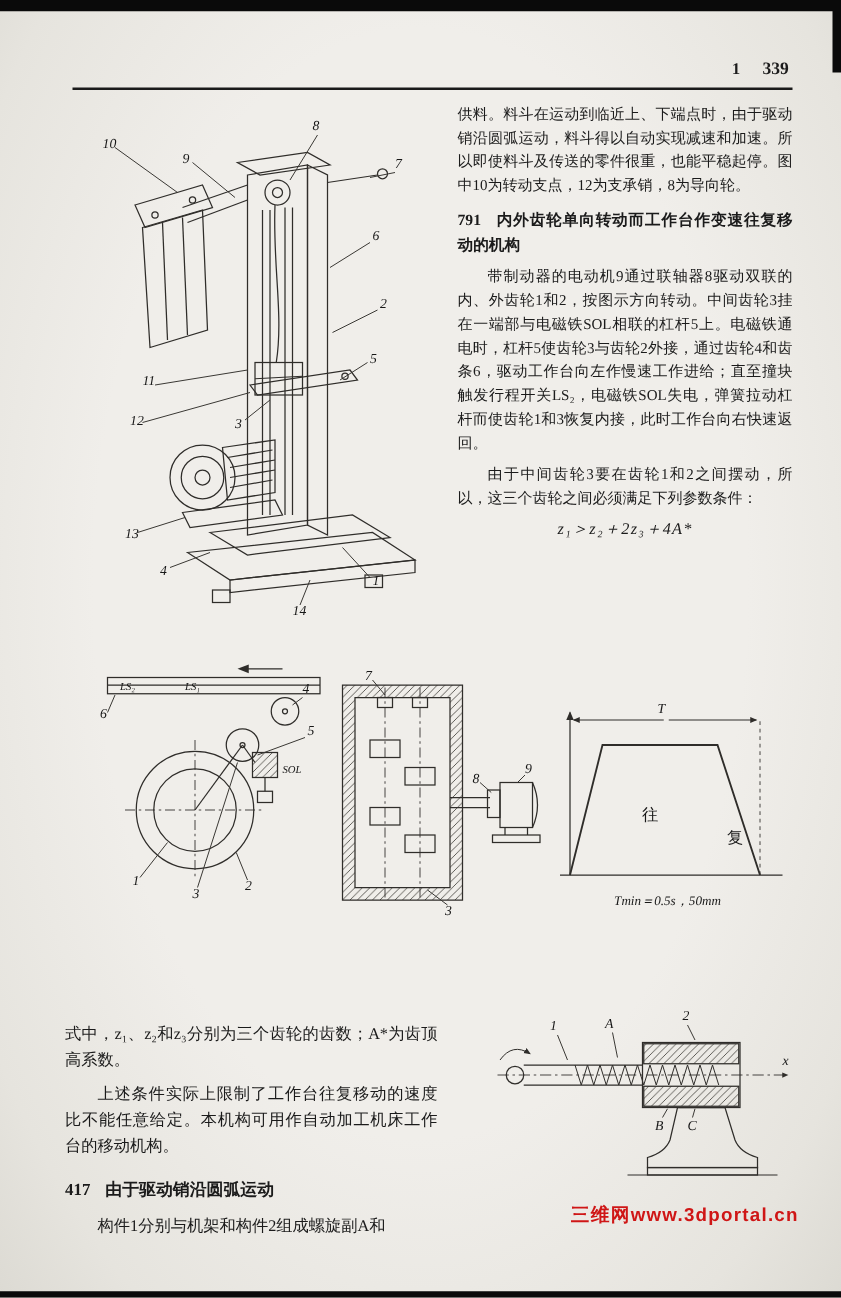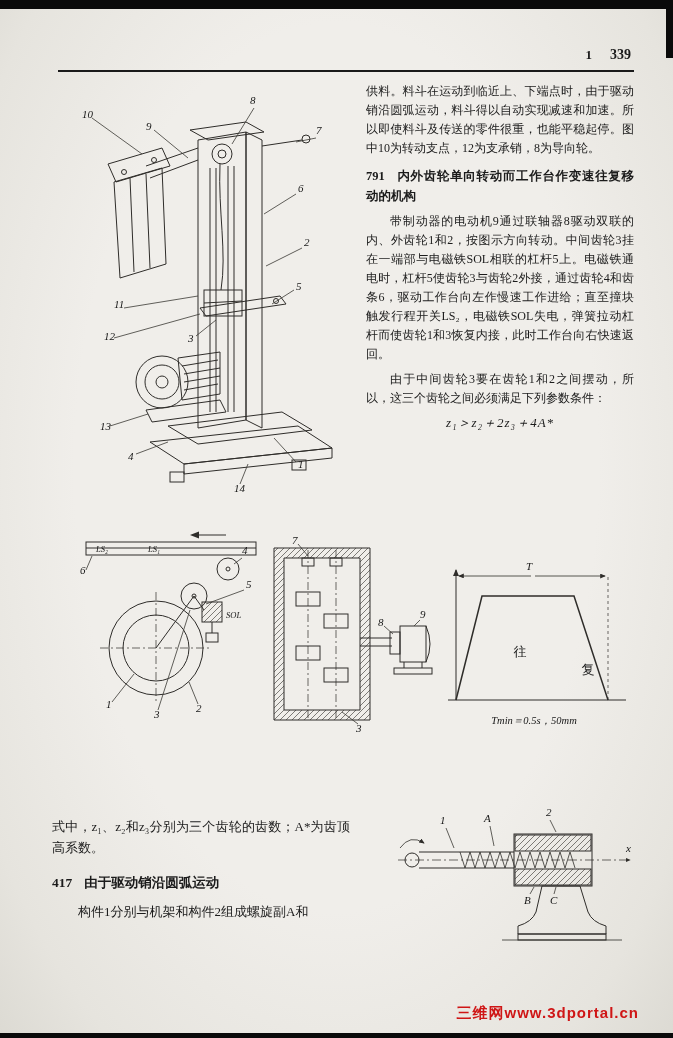--- a/index.html
+++ b/index.html
@@ -57,21 +57,21 @@
 
   svg text {
     font-family:"Liberation Serif", serif;
     fill:#171717; font-size:11px; font-style:italic;
   }
   svg text.cjk { font-style:normal; font-size:13px; }
   svg text.small { font-size:8.5px; }
   svg text.cap { font-size:10.5px; }
 
   .watermark {
-    position:absolute; right:34px; top:1004px;
+    position:absolute; right:34px; top:963px;
     color:#cf1616; font-weight:bold; font-size:15px;
     font-family:"Liberation Sans", sans-serif; letter-spacing:1px;
   }
 </style>
 </head>
 <body>
 
 <div class="page">
 
   <div class="bar bar-top"></div>
@@ -277,20 +277,21 @@
     <g>
       <text x="93" y="20" text-anchor="middle">T</text>
       <text x="84" y="106" text-anchor="middle" class="cjk">往</text>
       <text x="152" y="124" text-anchor="middle" class="cjk">复</text>
       <text x="98" y="174" text-anchor="middle" class="cap">Tmin＝0.5s，50mm</text>
     </g>
   </svg>
 
   <div class="lower-left">
     <p class="para">式中，z₁、z₂和z₃分别为三个齿轮的齿数；A*为齿顶高系数。</p>
+    <p class="para indent">上述条件实际上限制了工作台往复移动的速度比不能任意给定。本机构可用作自动加工机床工作台的移动机构。</p>
     <p class="para heading"><span class="sec-num">417</span><span>由于驱动销沿圆弧运动</span></p>
     <p class="para indent">构件1分别与机架和构件2组成螺旋副A和</p>
   </div>
 
   <svg class="fig-screw" viewBox="0 0 250 164">
     <defs>
       <pattern id="h5" width="6" height="6" patternUnits="userSpaceOnUse">
         <path d="M0,6 L6,0" stroke="#4a4843" stroke-width="0.7"></path>
       </pattern>
       <marker id="m5a" markerWidth="9" markerHeight="8" refX="6" refY="3" orient="auto">

